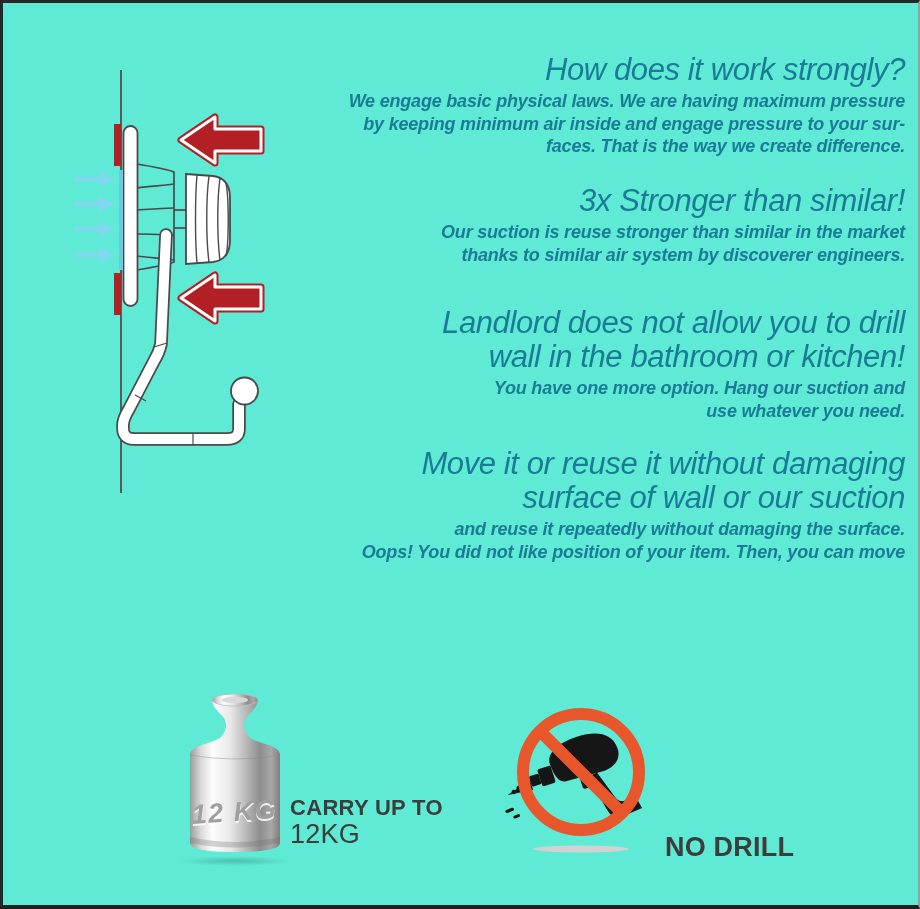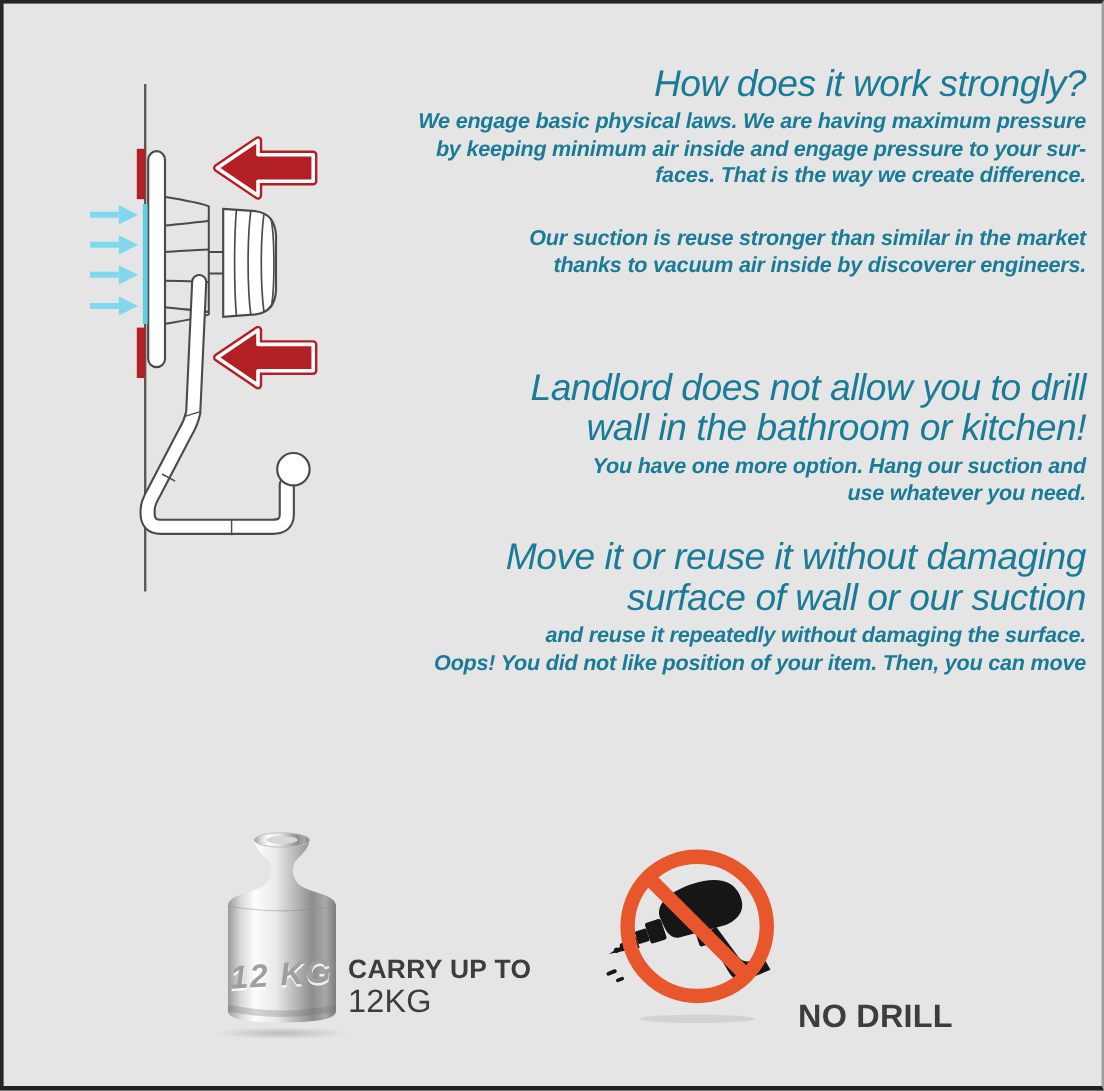--- a/index.html
+++ b/index.html
@@ -1,18 +1,18 @@
 <!DOCTYPE html>
 <html><head>
 <meta charset="utf-8">
 <style>
   html,body{margin:0;padding:0;background:#fff;}
   .canvas{
     position:relative;width:920px;height:909px;box-sizing:border-box;
-    background:#e5e5e5;overflow:hidden;
+    background:#5eead4;overflow:hidden;
     border-top:3px solid #262626;border-left:3px solid #262626;
     border-bottom:4px solid #202020;border-right:2px solid #9e9e9e;
     font-family:"Liberation Sans",sans-serif;
   }
   .sec{position:absolute;right:13px;width:600px;text-align:right;color:#1a7b97;}
   .sec h2{
     margin:0;font-size:31px;line-height:34px;font-weight:normal;font-style:italic;
     letter-spacing:-0.4px;color:#1a7b97;
   }
   .sec p{margin:3px 0 0 0;font-size:18px;line-height:22.5px;font-weight:bold;font-style:italic;letter-spacing:-0.2px;}
@@ -107,23 +107,26 @@
         <span>How does it work strongly?</span>
       </h2>
     <p>
       <span>We engage basic physical laws. We are having maximum pressure</span>
       <span>by keeping minimum air inside and engage pressure to your sur-</span>
       <span>faces. That is the way we create difference.</span>
     </p>
   </section>
 
   <section class="sec" style="top:181px">
+    <h2>
+        <span>3x Stronger than similar!</span>
+      </h2>
     <p>
       <span>Our suction is reuse stronger than similar in the market</span>
-      <span>thanks to vacuum air inside by discoverer engineers.</span>
+      <span>thanks to similar air system by discoverer engineers.</span>
     </p>
   </section>
 
   <section class="sec" style="top:303px">
     <h2>
       <span>Landlord does not allow you to drill</span>
       <span>wall in the bathroom or kitchen!</span>
     </h2>
     <p>
       <span>You have one more option. Hang our suction and</span>

